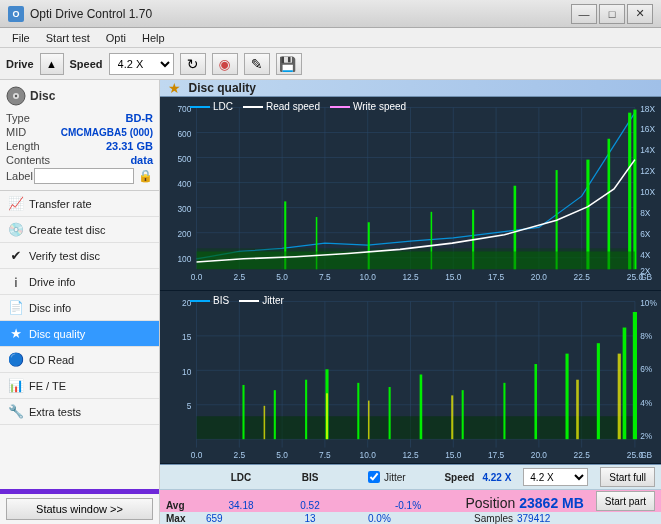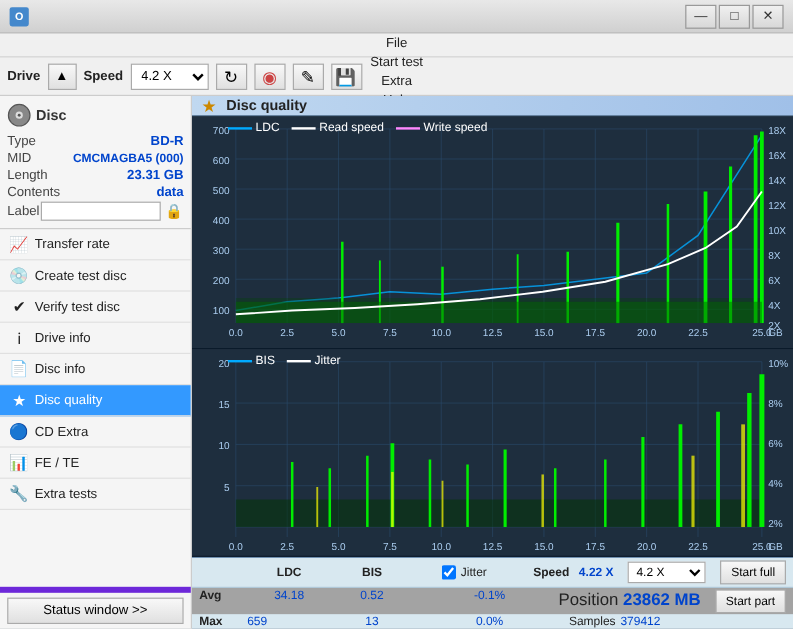--- a/index.html
+++ b/index.html
@@ -7,21 +7,21 @@
 
     
     .titlebar { background: linear-gradient(to bottom, #e8e8e8, #d0d0d0); height: 28px; display: flex; align-items: center; justify-content: space-between; padding: 0 8px; border-bottom: 1px solid #aaa; }
     .titlebar-left { display: flex; align-items: center; gap: 6px; }
     .titlebar-icon { width: 16px; height: 16px; background: #4488cc; border-radius: 2px; display: flex; align-items: center; justify-content: center; color: white; font-size: 9px; font-weight: bold; }
     .titlebar-title { font-size: 12px; color: #222; }
     .titlebar-controls { display: flex; gap: 2px; }
     .titlebar-btn { width: 26px; height: 20px; border: 1px solid #999; background: linear-gradient(to bottom, #f0f0f0, #d8d8d8); display: flex; align-items: center; justify-content: center; cursor: pointer; font-size: 11px; color: #333; }
 
     
-    .menubar { background: #f0f0f0; height: 20px; display: flex; align-items: center; padding: 0 4px; border-bottom: 1px solid #ccc; flex-direction: column; }
+    .menubar { background: #f0f0f0; height: 20px; display: flex; align-items: center; padding: 0 4px; border-bottom: 1px solid #ccc; }
     .menu-item { padding: 2px 8px; cursor: pointer; font-size: 11px; color: #222; }
 
     
     .drive-toolbar { background: #f0f0f0; height: 32px; display: flex; align-items: center; padding: 2px 6px; border-bottom: 1px solid #ccc; gap: 6px; }
     .drive-label { font-size: 11px; font-weight: bold; color: #222; }
     .drive-select { height: 22px; font-size: 11px; border: 1px solid #aaa; background: white; padding: 0 4px; min-width: 200px; }
     .eject-btn { width: 24px; height: 22px; border: 1px solid #aaa; background: linear-gradient(to bottom, #f8f8f8, #e0e0e0); display: flex; align-items: center; justify-content: center; cursor: pointer; }
     .speed-label { font-size: 11px; font-weight: bold; color: #222; }
     .speed-select { height: 22px; font-size: 11px; border: 1px solid #aaa; background: white; padding: 0 4px; min-width: 65px; }
     .toolbar-icon-btn { width: 26px; height: 22px; border: 1px solid #aaa; background: linear-gradient(to bottom, #f8f8f8, #e0e0e0); display: flex; align-items: center; justify-content: center; cursor: pointer; font-size: 14px; }
@@ -75,32 +75,33 @@
     .start-btn { height: 20px; background: linear-gradient(to bottom, #f8f8f8, #e0e0e0); border: 1px solid #aaa; font-size: 10px; cursor: pointer; padding: 0 8px; white-space: nowrap; }
 
     .speed-dropdown { height: 18px; font-size: 10px; border: 1px solid #aaa; background: white; padding: 0 2px; min-width: 65px; }
   </style>
 </head>
 <body>
 
 <div class="titlebar">
   <div class="titlebar-left">
     <div class="titlebar-icon">O</div>
+    <span class="titlebar-title">Opti Drive Control 1.70</span>
   </div>
   <div class="titlebar-controls">
     <div class="titlebar-btn">—</div>
     <div class="titlebar-btn">□</div>
     <div class="titlebar-btn close">✕</div>
   </div>
 </div>
 
 <div class="menubar">
   <span class="menu-item">File</span>
   <span class="menu-item">Start test</span>
-  <span class="menu-item">Extra</span>
+  <span class="menu-item">Opti</span>
   <span class="menu-item">Help</span>
 </div>
 
 <div class="drive-toolbar">
   <span class="drive-label">Drive</span>
   <div class="eject-btn">▲</div>
   <span class="speed-label">Speed</span>
   <select class="speed-select">
     <option>4.2 X</option>
   </select>
@@ -166,21 +167,21 @@
       <div class="nav-item">
         <span class="nav-icon">📄</span>
         <span>Disc info</span>
       </div>
       <div class="nav-item active">
         <span class="nav-icon">★</span>
         <span>Disc quality</span>
       </div>
       <div class="nav-item">
         <span class="nav-icon">🔵</span>
-        <span>CD Extra</span>
+        <span>CD Read</span>
       </div>
       <div class="nav-item">
         <span class="nav-icon">📊</span>
         <span>FE / TE</span>
       </div>
       <div class="nav-item">
         <span class="nav-icon">🔧</span>
         <span>Extra tests</span>
       </div>
     </div>
@@ -388,38 +389,38 @@
         <div style="flex:1;"></div>
         <span style="font-size:10px; font-weight:bold; color:#222; margin-right:4px;">Speed</span>
         <span style="font-size:10px; color:#0044cc; font-weight:bold; margin-right:8px;">4.22 X</span>
         <select class="speed-dropdown">
           <option>4.2 X</option>
         </select>
         <div style="width:4px;"></div>
         <button class="start-btn">Start full</button>
       </div>
 
-      <div style="display:flex; align-items:flex-start; padding:1px 6px; background:#a3a3a3; gap:4px;">
+      <div style="display:flex; align-items:flex-end; padding:1px 6px; background:#f9a8d4; gap:4px;">
         <div style="width:36px; font-size:10px; font-weight:bold; color:#222;">Avg</div>
         <div style="width:70px; text-align:center; font-size:10px; color:#0044cc;">34.18</div>
         <div style="width:60px; text-align:center; font-size:10px; color:#0044cc;">0.52</div>
         <div style="width:20px;"></div>
         <div style="width:80px; text-align:center; font-size:10px; color:#0044cc;">-0.1%</div>
         <div style="flex:1;"></div>
         <span style="font-size:14px; color:#222;">Position</span>
         <span style="font-size:14px; color:#0044cc; font-weight:bold; margin-right:8px; min-width:60px;">23862 MB</span>
         <button class="start-btn">Start part</button>
       </div>
 
       <div style="display:flex; align-items:center; padding:1px 6px; background:#d8e8f0; gap:4px;">
         <div style="width:36px; font-size:10px; font-weight:bold; color:#222;">Max</div>
         <div style="width:70px; font-size:10px; color:#0044cc;">659</div>
         <div style="width:60px; text-align:center; font-size:10px; color:#0044cc;">13</div>
         <div style="width:20px;"></div>
-        <div style="width:80px; text-align:center; font-size:10px; color:#0044cc;">0.0%</div>
+        <div style="width:80px; text-align:left; font-size:10px; color:#0044cc;">0.0%</div>
         <div style="flex:1;"></div>
         <span style="font-size:10px; color:#222;">Samples</span>
         <span style="font-size:10px; color:#0044cc; font-weight:normal; margin-right:8px; min-width:60px;">379412</span>
         <div style="width:66px;"></div>
       </div>
 
     </div>
 
   </div>
 </div>

